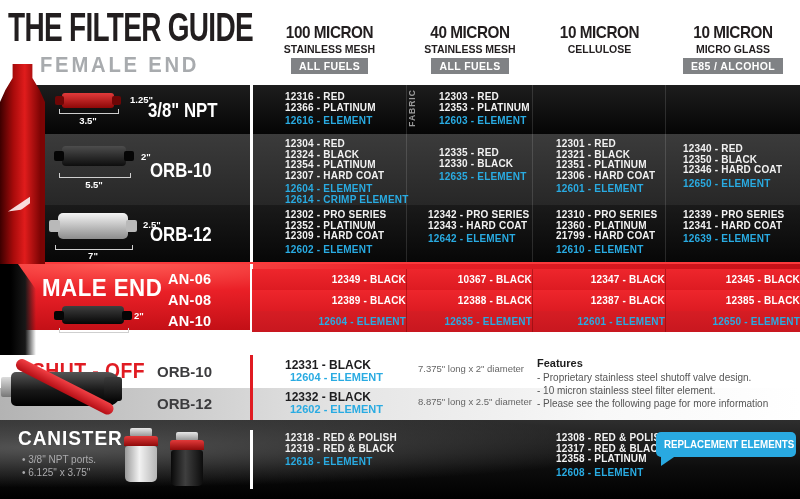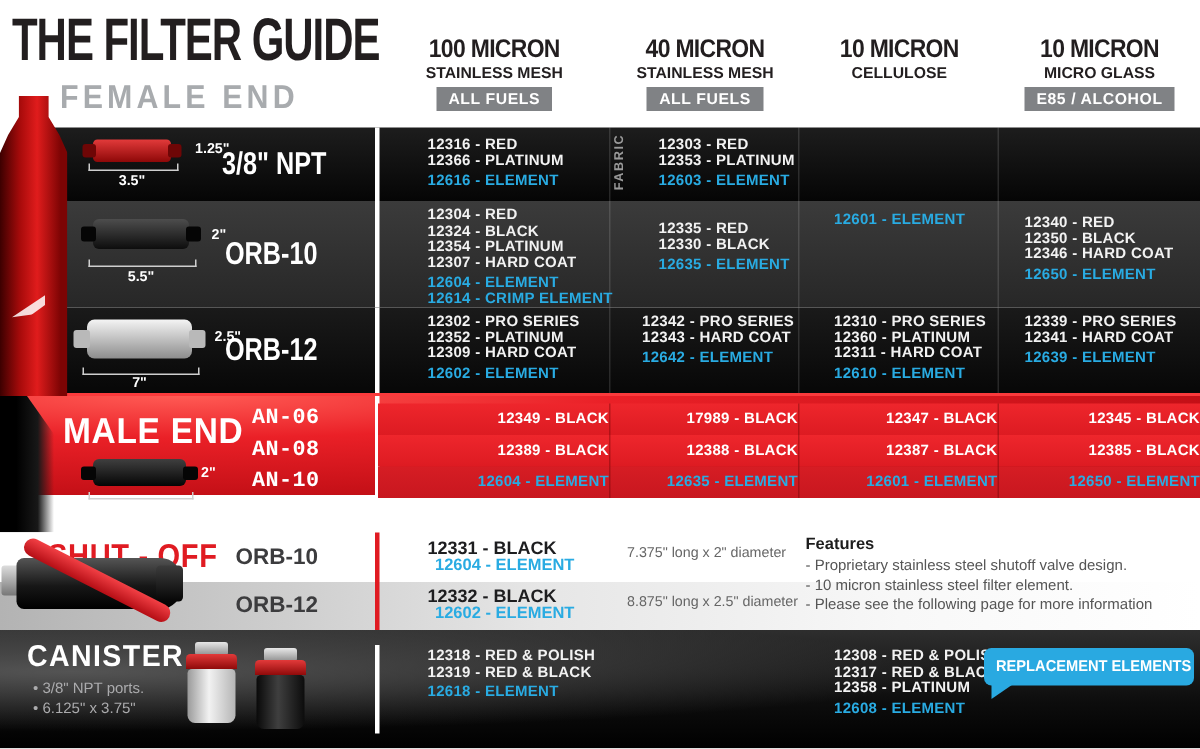--- a/index.html
+++ b/index.html
@@ -56,21 +56,21 @@
   .dimw{text-align:center;}
 
   
   .male{top:262px;height:68px;left:0;width:800px;box-sizing:border-box;border-top:2px solid #fb3a3c;
         background:radial-gradient(ellipse at 15% 0%,#ff5a54 0%,#ea2027 30%,#c00e15 75%,#a50a10 100%);}
   .fitting{left:0;top:0;width:36px;height:91px;
            background:linear-gradient(90deg,#000 30%,#181818 70%,rgba(20,20,20,0));
            clip-path:polygon(0 0,50% 0,100% 28%,100% 100%,0 100%);}
   .male-title{left:42px;top:10px;font-size:24px;font-weight:bold;color:#fff;letter-spacing:.5px;
               transform:scaleX(.93);transform-origin:left top;white-space:nowrap;}
-  .an-labels{left:168px;top:5px;font-family:Liberation Mono, monospace;}
+  .an-labels{left:168px;top:5px;}
   .an-labels div{height:21px;line-height:21px;font-size:14.5px;font-weight:bold;color:#fff;letter-spacing:.3px;}
   .male-cells{left:252px;top:5px;width:548px;text-align:right;}
   .mrow{display:flex;height:21px;align-items:center;}
   .mrowA{background:linear-gradient(180deg,#ee262c,#dd1b22);}
   .mrowB{background:linear-gradient(180deg,#c2141b,#b41118);}
   .mrowE{background:linear-gradient(180deg,#d61d24,#c8171f);}
   .mcell{box-sizing:border-box;font-size:10px;font-weight:bold;color:#fff;letter-spacing:.2px;
          white-space:nowrap;border-right:1px solid rgba(90,0,0,.35);height:21px;line-height:21px;}
   .mrow .mcell:last-child{border-right:none;}
   .mrowE .mcell{color:#29abe2;}
@@ -221,20 +221,26 @@
       <div class="cell w2 p2" style="padding-left:32px;padding-top:14px;">
         <div class="parts">
             <div>12335 - RED</div>
             <div>12330 - BLACK</div>
           </div>
         <div class="elems">
             <div>12635 - ELEMENT</div>
           </div>
       </div>
       <div class="cell w3 p3">
+        <div class="parts">
+            <div>12301 - RED</div>
+            <div>12321 - BLACK</div>
+            <div>12351 - PLATINUM</div>
+            <div>12306 - HARD COAT</div>
+          </div>
         <div class="elems">
             <div>12601 - ELEMENT</div>
           </div>
       </div>
       <div class="cell w4 p4" style="padding-top:10px;">
         <div class="parts">
             <div>12340 - RED</div>
             <div>12350 - BLACK</div>
             <div>12346 - HARD COAT</div>
           </div>
@@ -273,21 +279,21 @@
             <div>12343 - HARD COAT</div>
           </div>
         <div class="elems">
             <div>12642 - ELEMENT</div>
           </div>
       </div>
       <div class="cell w3 p3">
         <div class="parts">
             <div>12310 - PRO SERIES</div>
             <div>12360 - PLATINUM</div>
-            <div>12311 - HARD COAT</div>
+            <div>21799 - HARD COAT</div>
           </div>
         <div class="elems">
             <div>12610 - ELEMENT</div>
           </div>
       </div>
       <div class="cell w4 p4">
         <div class="parts">
             <div>12339 - PRO SERIES</div>
             <div>12341 - HARD COAT</div>
           </div>
@@ -311,21 +317,21 @@
       <div class="tcap" style="left:-8px;top:5px;width:10px;height:9px;border-radius:2px;background:#050505;"></div>
       <div class="tcap" style="left:60px;top:5px;width:10px;height:9px;border-radius:2px;background:#050505;"></div>
     </div>
     <div class="abs dim" style="left:134px;top:46px;">2"</div>
     <div class="abs mline" style="left:59px;top:64px;width:68px;"></div>
     <div class="abs dim dimw" style="left:59px;top:69px;width:68px;">5.5"</div>
     <div class="abs sdivider"></div>
     <div class="abs male-cells">
       <div class="mrow mrowA">
         <span class="mcell w1 p1">12349 - BLACK</span>
-        <span class="mcell w2 p2">17989 - BLACK</span>
+        <span class="mcell w2 p2">10367 - BLACK</span>
         <span class="mcell w3 p3">12347 - BLACK</span>
         <span class="mcell w4 p4">12345 - BLACK</span>
       </div>
       <div class="mrow mrowA">
         <span class="mcell w1 p1">12389 - BLACK</span>
         <span class="mcell w2 p2">12388 - BLACK</span>
         <span class="mcell w3 p3">12387 - BLACK</span>
         <span class="mcell w4 p4">12385 - BLACK</span>
       </div>
       <div class="mrow mrowE">

